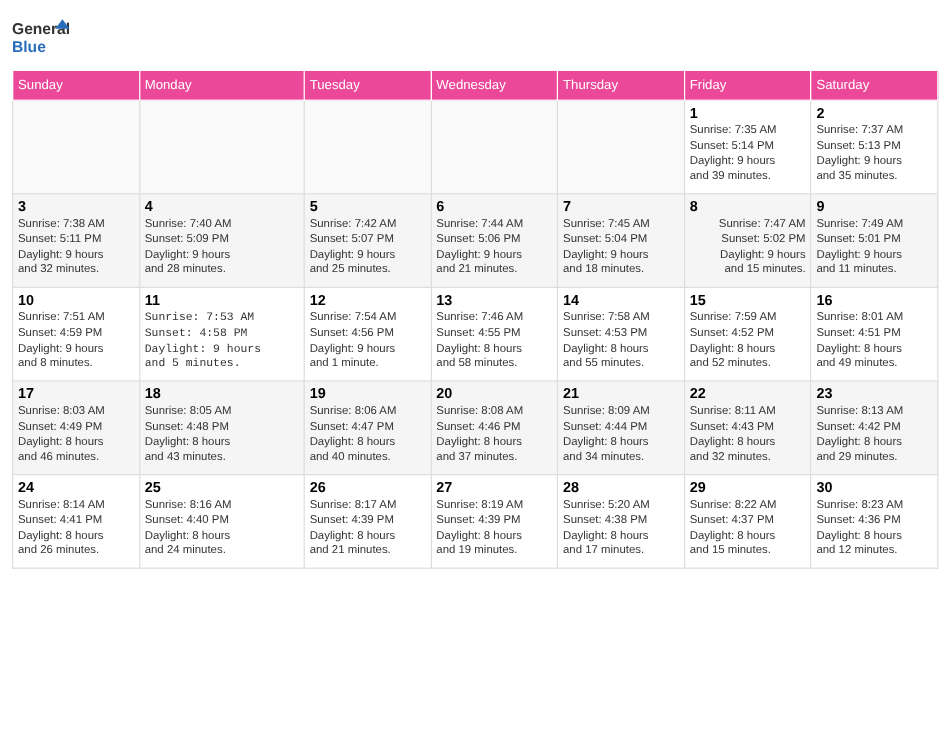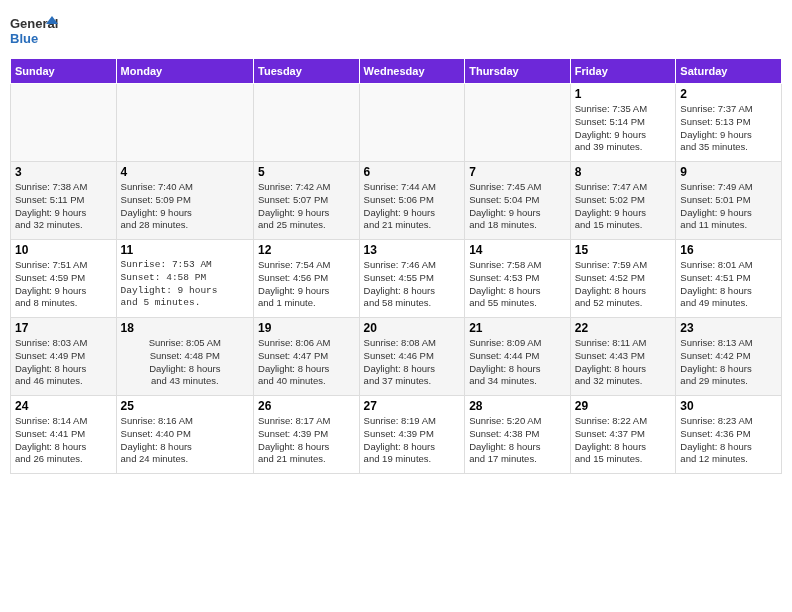--- a/index.html
+++ b/index.html
@@ -32,26 +32,26 @@
     .subtitle {
       font-size: 14px;
       color: #555;
     }
     table {
       width: 100%;
       border-collapse: collapse;
       font-size: 10px;
     }
     thead tr th {
-      background-color: #6d28d9;
+      background-color: #ec4899;
       color: #fff;
       padding: 6px 4px;
       text-align: left;
       font-size: 11px;
-      font-weight: bold;
+      font-weight: normal;
       border: 1px solid #fff;
     }
     tbody tr td {
       vertical-align: top;
       border: 1px solid #ddd;
       padding: 3px 4px;
       height: 78px;
       background: #fff;
     }
     tbody tr:nth-child(even) td {
@@ -153,21 +153,21 @@
         </td>
         <td>
           <div class="day-number">7</div>
           <div class="day-info" style="white-space: pre-line;">Sunrise: 7:45 AM
 Sunset: 5:04 PM
 Daylight: 9 hours
 and 18 minutes.</div>
         </td>
         <td>
           <div class="day-number">8</div>
-          <div class="day-info" style="white-space: pre-line;">Sunrise: 7:47 AM
+          <div class="day-info" style="white-space: pre-line; text-align: right;">Sunrise: 7:47 AM
 Sunset: 5:02 PM
 Daylight: 9 hours
 and 15 minutes.</div>
         </td>
         <td>
           <div class="day-number">9</div>
           <div class="day-info" style="white-space: pre-line;">Sunrise: 7:49 AM
 Sunset: 5:01 PM
 Daylight: 9 hours
 and 11 minutes.</div>
@@ -227,21 +227,21 @@
       <tr>
         <td>
           <div class="day-number">17</div>
           <div class="day-info" style="white-space: pre-line;">Sunrise: 8:03 AM
 Sunset: 4:49 PM
 Daylight: 8 hours
 and 46 minutes.</div>
         </td>
         <td>
           <div class="day-number">18</div>
-          <div class="day-info" style="white-space: pre-line; text-align: center;">Sunrise: 8:05 AM
+          <div class="day-info" style="white-space: pre-line;">Sunrise: 8:05 AM
 Sunset: 4:48 PM
 Daylight: 8 hours
 and 43 minutes.</div>
         </td>
         <td>
           <div class="day-number">19</div>
           <div class="day-info" style="white-space: pre-line;">Sunrise: 8:06 AM
 Sunset: 4:47 PM
 Daylight: 8 hours
 and 40 minutes.</div>

